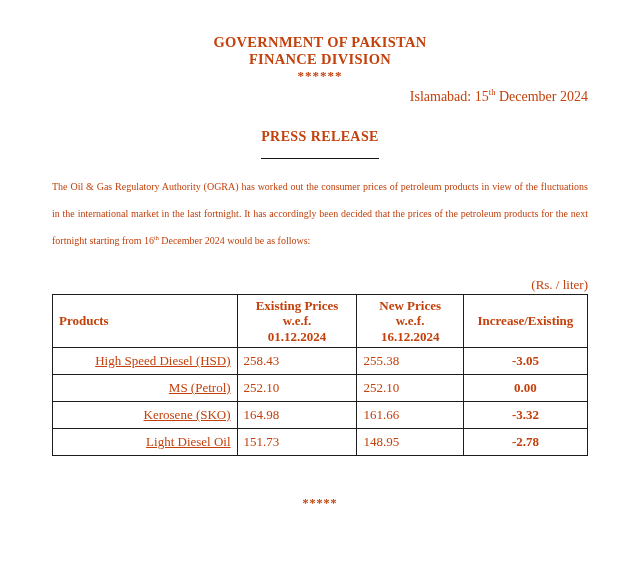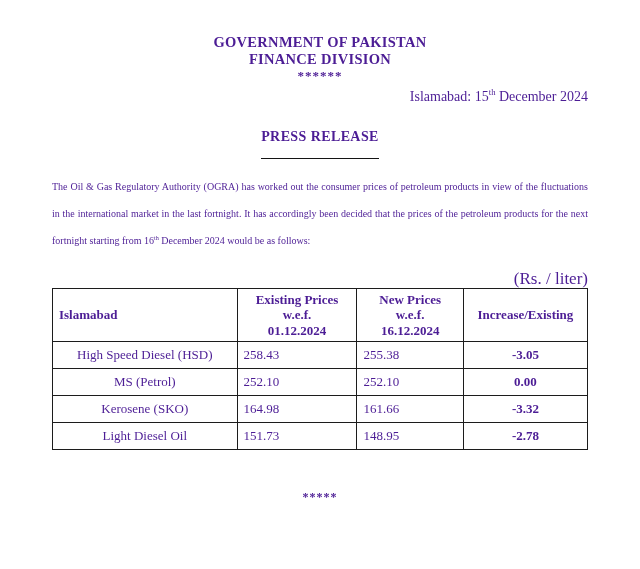--- a/index.html
+++ b/index.html
@@ -4,21 +4,21 @@
 <style>
   html, body {
     margin: 0;
     padding: 0;
     background: #ffffff;
   }
   .doc {
     width: 640px;
     height: 569px;
     background: #ffffff;
-    color: #4c1d95;
+    color: #c2410c;
     font-family: "Liberation Serif", "DejaVu Serif", serif;
     box-sizing: border-box;
     padding: 34px 52px 0 52px;
     overflow: hidden;
   }
   .letterhead {
     text-align: center;
     line-height: 17px;
   }
   .org-name {
@@ -61,23 +61,23 @@
     padding-bottom: 13px;
   }
   .body-paragraph {
     margin-top: 14px;
     font-size: 10px;
     line-height: 27px;
     text-align: justify;
     text-justify: inter-word;
   }
   .units-note {
-    margin-top: 17px;
+    margin-top: 23px;
     text-align: right;
-    font-size: 17px;
+    font-size: 13px;
     line-height: 16px;
   }
   table.price-table {
     margin-top: 1px;
     width: 100%;
     border-collapse: collapse;
     table-layout: fixed;
   }
   .price-table col.c-product  { width: 34.5%; }
   .price-table col.c-existing { width: 22.4%; }
@@ -96,21 +96,21 @@
     line-height: 15.5px;
     height: 48px;
   }
   .price-table th.h-product {
     text-align: left;
   }
   .price-table td {
     height: 22px;
     vertical-align: middle;
   }
-  .cell-product { text-align: center; }
+  .cell-product { text-align: right; text-decoration: underline; }
   .cell-num { text-align: left; }
   .cell-change { text-align: center; font-weight: bold; }
   .footer-stars {
     margin-top: 40px;
     text-align: center;
     font-size: 12px;
     font-weight: bold;
     letter-spacing: 1px;
   }
 </style>
@@ -137,21 +137,21 @@
 
   <table class="price-table">
     <colgroup>
       <col class="c-product">
       <col class="c-existing">
       <col class="c-new">
       <col class="c-change">
     </colgroup>
     <thead>
       <tr>
-        <th class="h-product">Islamabad</th>
+        <th class="h-product">Products</th>
         <th>
           <div>Existing Prices</div>
           <div>w.e.f.</div>
           <div>01.12.2024</div>
         </th>
         <th>
           <div>New Prices</div>
           <div>w.e.f.</div>
           <div>16.12.2024</div>
         </th>

